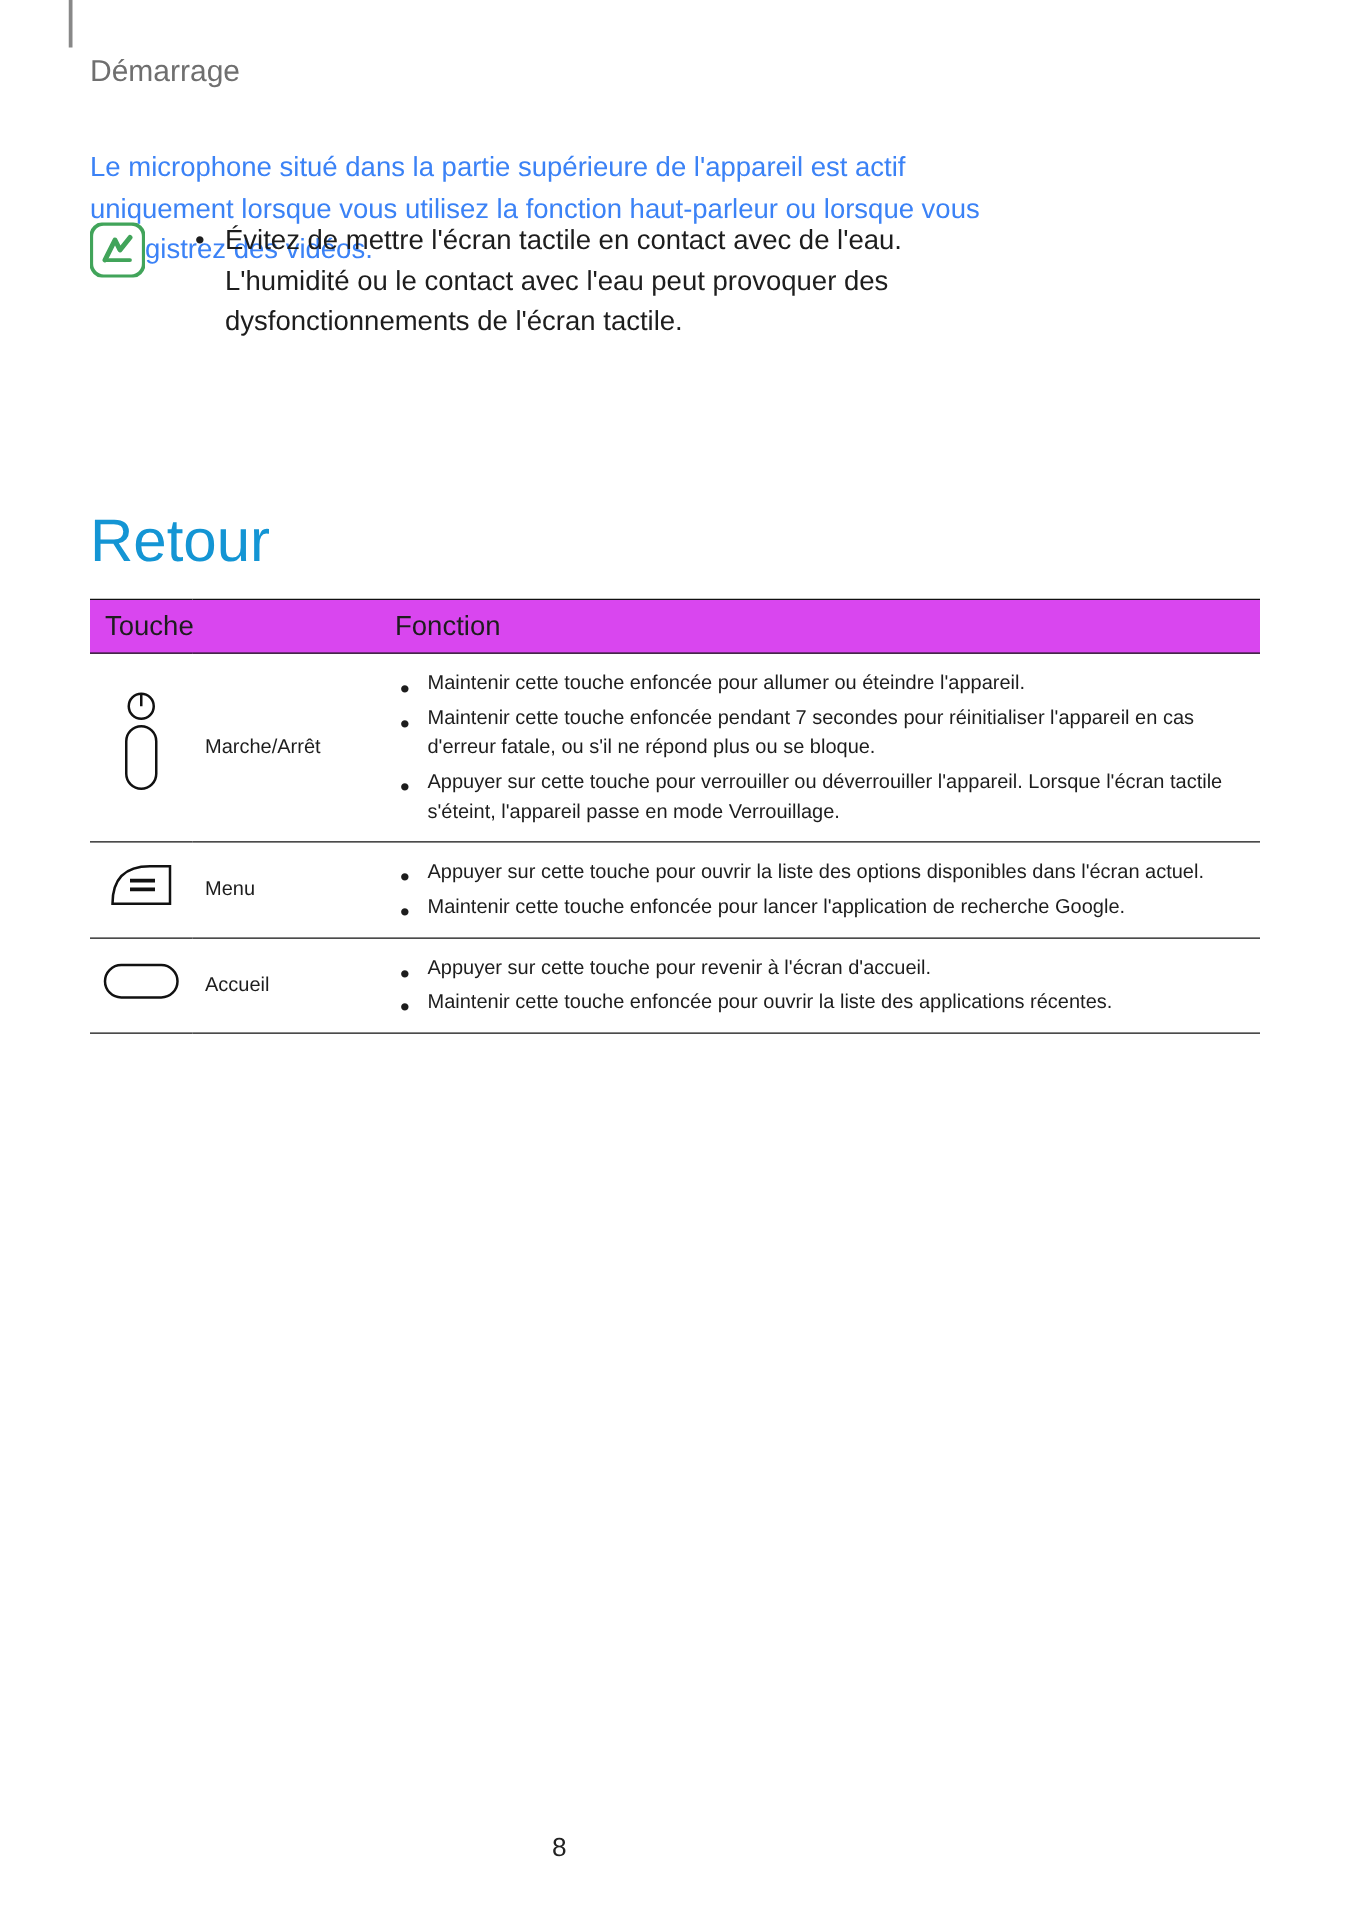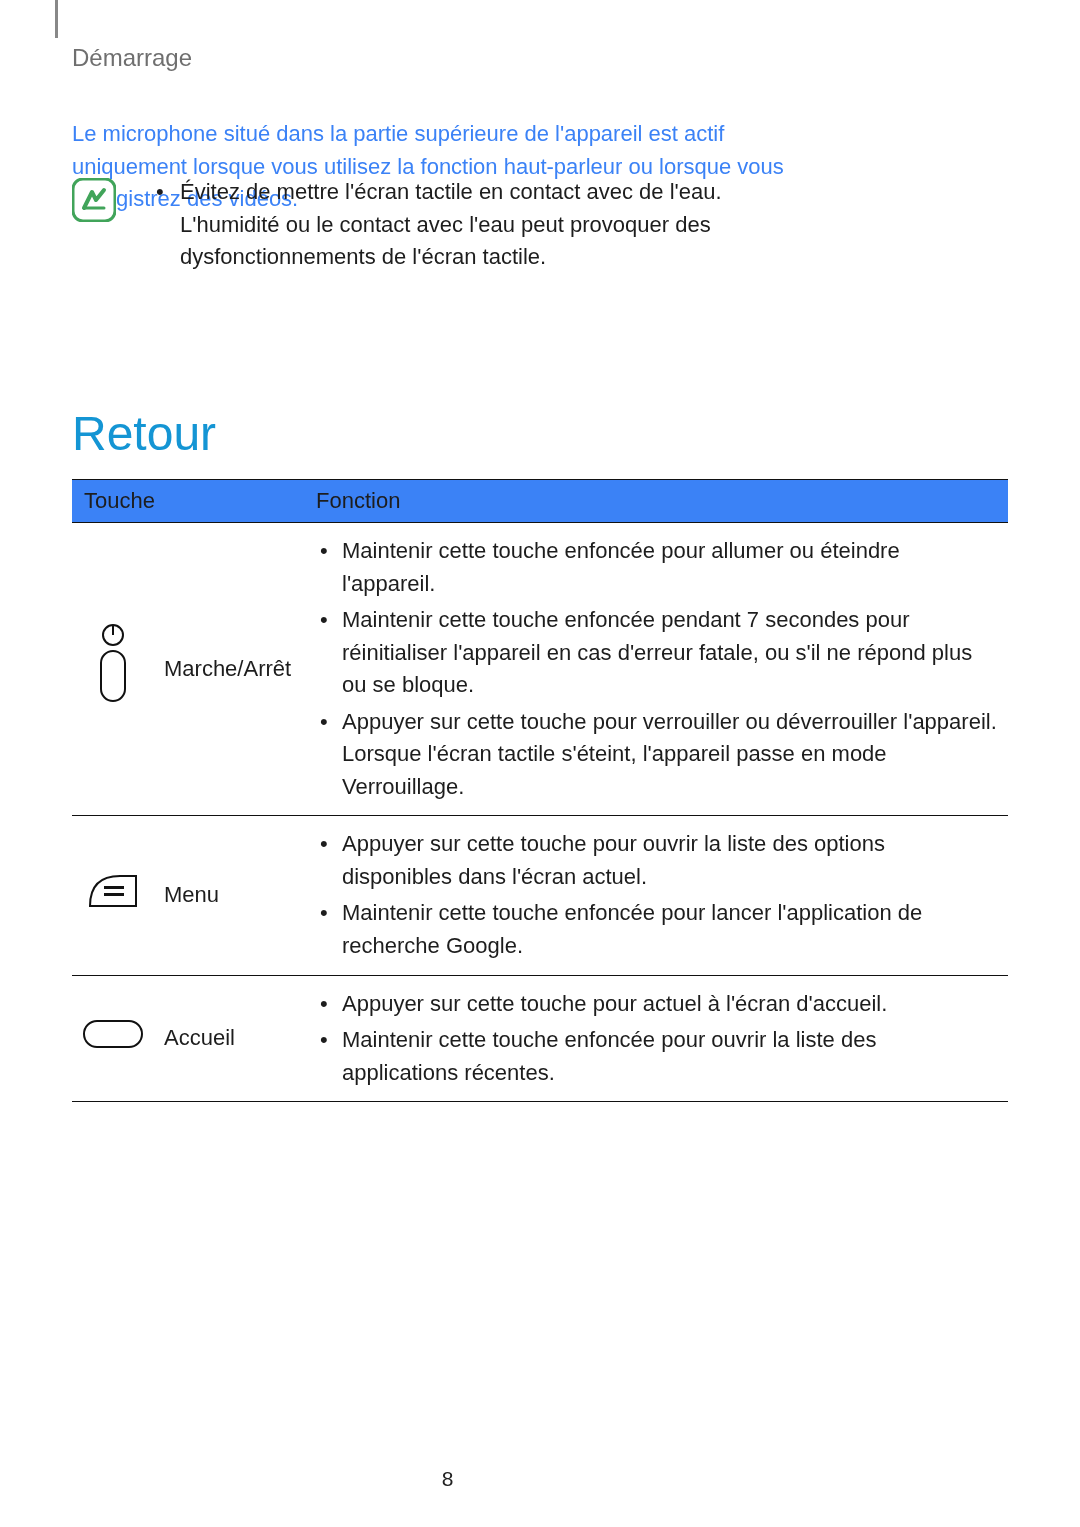--- a/index.html
+++ b/index.html
@@ -77,33 +77,33 @@
     }
     .tbl {
       position: absolute;
       top: 479px;
       left: 72px;
       right: 72px;
       border-collapse: collapse;
       width: calc(1080px - 144px);
     }
     .tbl thead th {
-      background: #3b82f6;
+      background: #d946ef;
       border-top: 1.5px solid #111;
       border-bottom: 1.5px solid #111;
       text-align: left;
       font-weight: 400;
       font-size: 22px;
       padding: 8px 12px;
     }
     .tbl thead th.first { width: 80px; }
     .tbl tbody td {
       border-bottom: 1px solid #111;
       vertical-align: middle;
-      font-size: 22px;
+      font-size: 16px;
       padding: 8px 10px;
       line-height: 1.48;
     }
     .tbl tbody tr.last td { border-bottom: 1.5px solid #111; }
     .icon-cell { text-align: center; vertical-align: middle; }
     .func-list { list-style: none; }
     .func-list li {
       position: relative;
       padding-left: 28px;
       margin: 4px 0;
@@ -202,21 +202,21 @@
         <td class="icon-cell">
           <span>
             <svg width="62" height="30" viewBox="0 0 62 30">
               <rect x="2" y="2" width="58" height="26" rx="13" ry="13" fill="none" stroke="#111" stroke-width="2"></rect>
             </svg>
           </span>
         </td>
         <td>Accueil</td>
         <td>
           <ul class="func-list">
-            <li>Appuyer sur cette touche pour actuel à l'écran d'accueil.</li>
+            <li>Appuyer sur cette touche pour revenir à l'écran d'accueil.</li>
             <li>Maintenir cette touche enfoncée pour ouvrir la liste des applications récentes.</li>
           </ul>
         </td>
       </tr>
 
 
     </tbody>
   </table>
 
   <div class="page-number">8</div>

